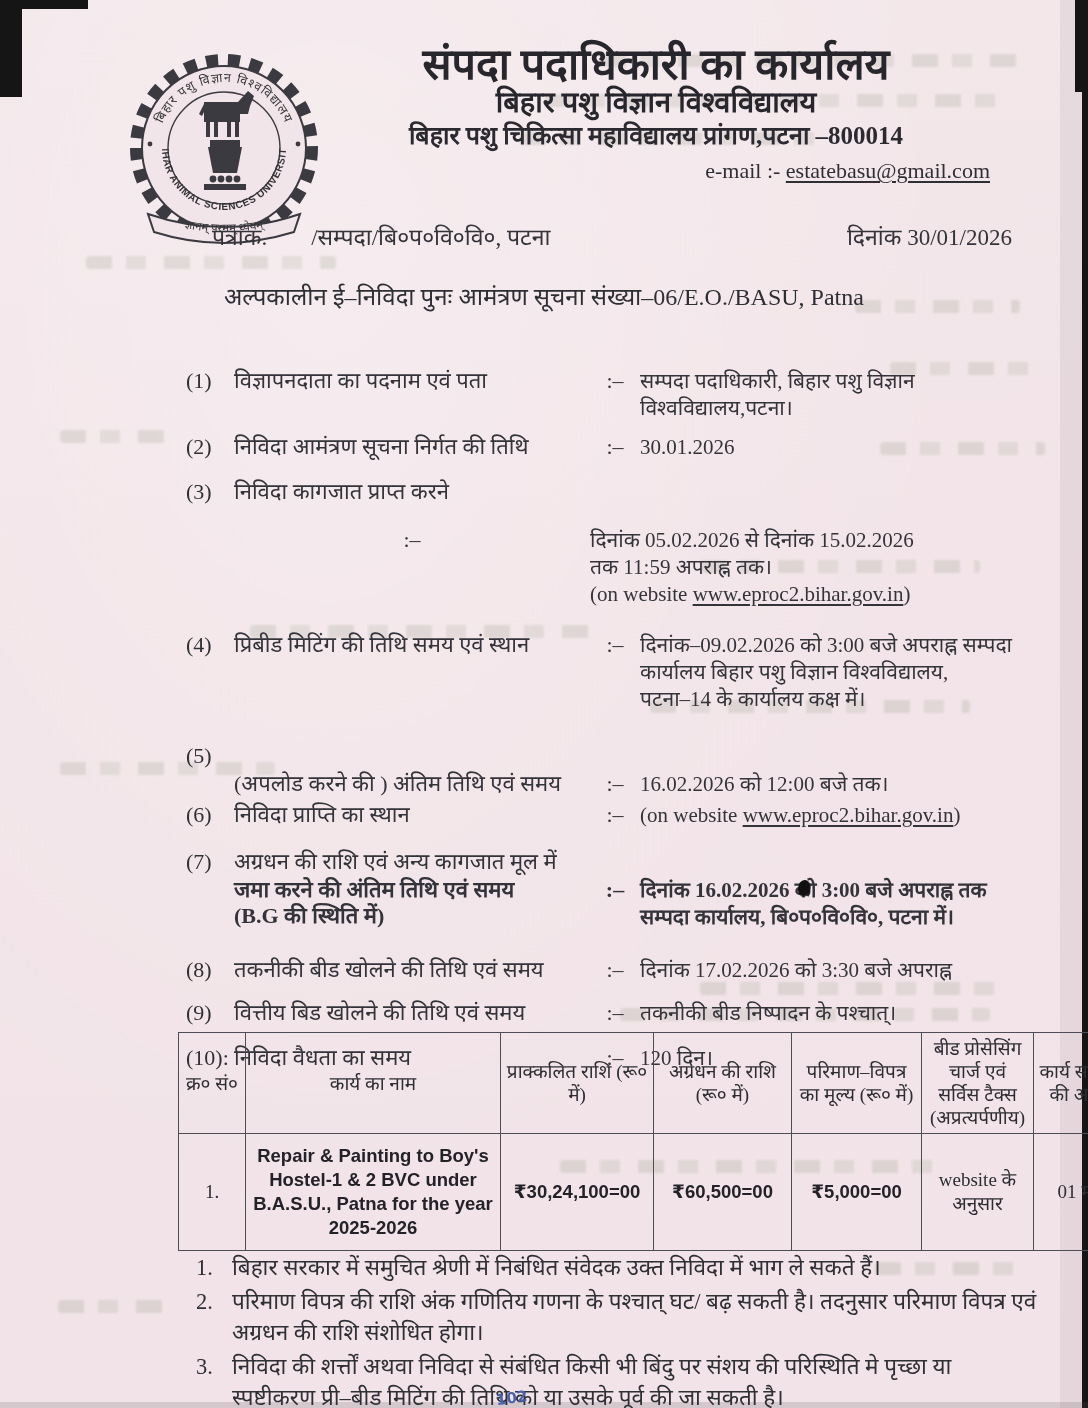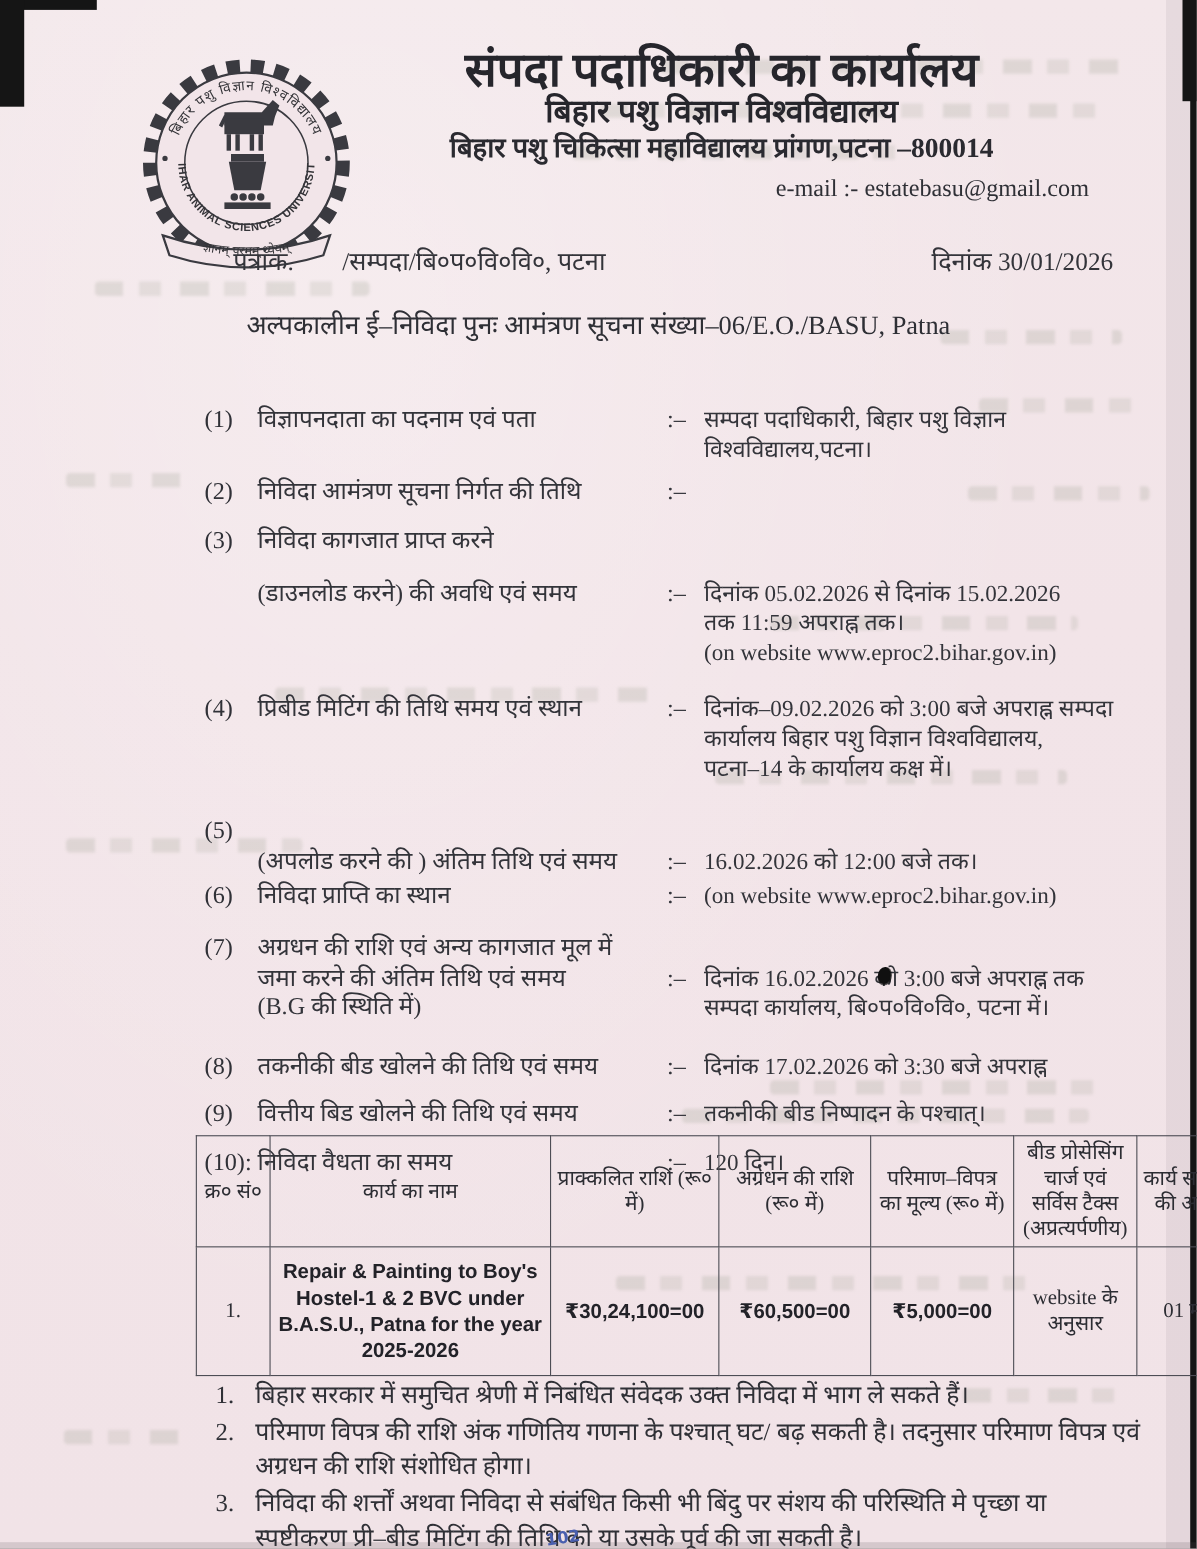--- a/index.html
+++ b/index.html
@@ -22,21 +22,21 @@
   .art-bottom-shade{position:absolute;left:0;bottom:0;width:100%;height:6px;background:rgba(90,80,85,.18);}
   .ghost{position:absolute;height:13px;filter:blur(1.3px);opacity:.55;border-radius:4px;
     background:repeating-linear-gradient(90deg, rgba(125,135,112,.32) 0 26px, transparent 26px 40px, rgba(125,135,112,.26) 40px 60px, transparent 60px 78px);}
   
   .logo{position:absolute;left:124px;top:48px;width:200px;height:212px;}
   .head{position:absolute;left:318px;top:46px;width:676px;text-align:center;}
   .head-office{font-size:43px;font-weight:bold;color:#26262c;line-height:38px;}
   .head-univ{font-size:29px;font-weight:bold;color:#26262c;line-height:36px;}
   .head-campus{font-size:25px;font-weight:bold;color:#2a2a30;line-height:32px;}
   .head-email{font-size:22px;text-align:right;padding-right:4px;margin-top:6px;color:#2f3036;}
-  .u{text-underline-offset:3px;}
+  .u{text-decoration:underline;text-underline-offset:3px;}
   .refline{position:absolute;left:212px;right:76px;top:220px;display:flex;align-items:center;font-size:23px;}
   .ref-memo{margin-left:44px;}
   .ref-date{margin-left:auto;}
   
   .subject{position:absolute;left:0;top:282px;width:100%;text-align:center;font-size:24px;line-height:31px;color:#2e2f35;}
   
   .items{position:absolute;left:186px;top:368px;right:40px;}
   .item-row{display:grid;grid-template-columns:48px 356px 50px 1fr;align-items:start;
     font-size:22px;line-height:26px;margin-top:12px;white-space:nowrap;}
   .item-row .num{color:#303137;}
@@ -44,21 +44,21 @@
   .item-value{font-size:21px;}
   .item-value-line{position:relative;line-height:27px;}
   .items .item-row:nth-child(1){margin-top:0;}
   .items .item-row:nth-child(3){margin-top:18px;}
   .items .item-row:nth-child(4){margin-top:22px;}
   .items .item-row:nth-child(5){margin-top:24px;}
   .items .item-row:nth-child(6){margin-top:30px;}
   .items .item-row:nth-child(7){margin-top:2px;}
   .items .item-row:nth-child(8){margin-top:4px;}
   .items .item-row:nth-child(9){margin-top:20px;}
-  .items .item-row:nth-child(10){margin-top:2px;}
+  .items .item-row:nth-child(10){margin-top:2px;font-weight:bold;}
   .items .item-row:nth-child(11){margin-top:26px;}
   .items .item-row:nth-child(12){margin-top:16px;}
   .items .item-row:nth-child(13){margin-top:18px;}
   .ink-blot{position:absolute;left:158px;top:3px;width:13px;height:17px;
     background:radial-gradient(ellipse at 45% 45%, #101010 55%, rgba(16,16,16,.25) 78%, transparent 85%);
     border-radius:54% 46% 60% 40%;}
   
   .work-table{position:absolute;left:178px;top:1032px;width:884px;border-collapse:collapse;
     font-size:19px;color:#2c2d33;table-layout:fixed;}
   .work-table th,.work-table td{border:1.6px solid #4d4d55;text-align:center;vertical-align:middle;padding:4px 5px;font-weight:normal;}
@@ -177,34 +177,34 @@
           <div class="item-value-line">सम्पदा पदाधिकारी, बिहार पशु विज्ञान</div>
           <div class="item-value-line">विश्वविद्यालय,पटना।</div>
         </div>
       </div>
       <div class="item-row">
         <span class="num">(2)</span>
         <div>
           <div>निविदा आमंत्रण सूचना निर्गत की तिथि</div>
         </div>
         <span class="sep">:–</span>
+        <div class="item-value">
+          <div class="item-value-line">30.01.2026</div>
+        </div>
       </div>
       <div class="item-row">
         <span class="num">(3)</span>
         <div>
           <div>निविदा कागजात प्राप्त करने</div>
         </div>
         <span class="sep"></span>
         <div class="item-value"></div>
       </div>
       <div class="item-row">
         <span class="num"></span>
-        <div>
-          <div>(डाउनलोड करने) की अवधि एवं समय</div>
-        </div>
         <span class="sep">:–</span>
         <div class="item-value">
           <div class="item-value-line">दिनांक 05.02.2026 से दिनांक 15.02.2026</div>
           <div class="item-value-line">तक 11:59 अपराह्न तक।</div>
           <div class="item-value-line">(on website <span class="u">www.eproc2.bihar.gov.in</span>)</div>
         </div>
       </div>
       <div class="item-row">
         <span class="num">(4)</span>
         <div>

